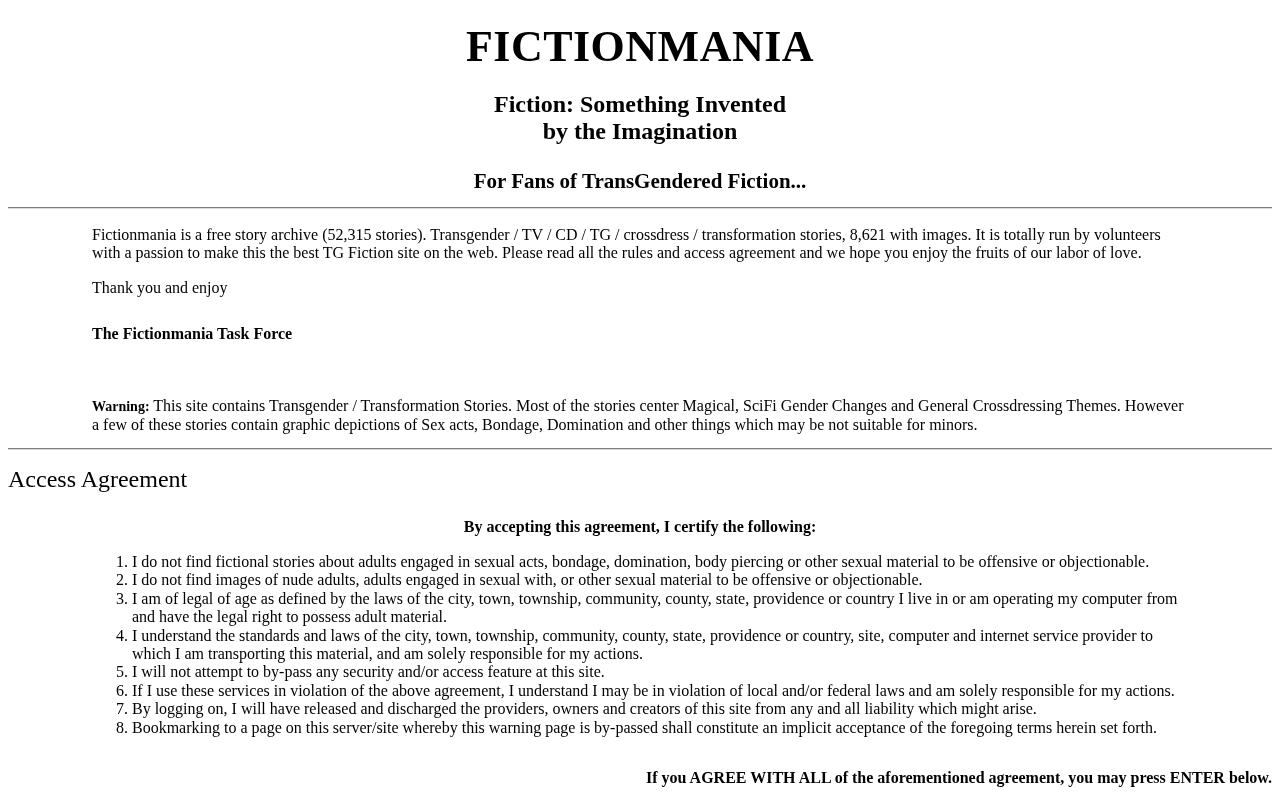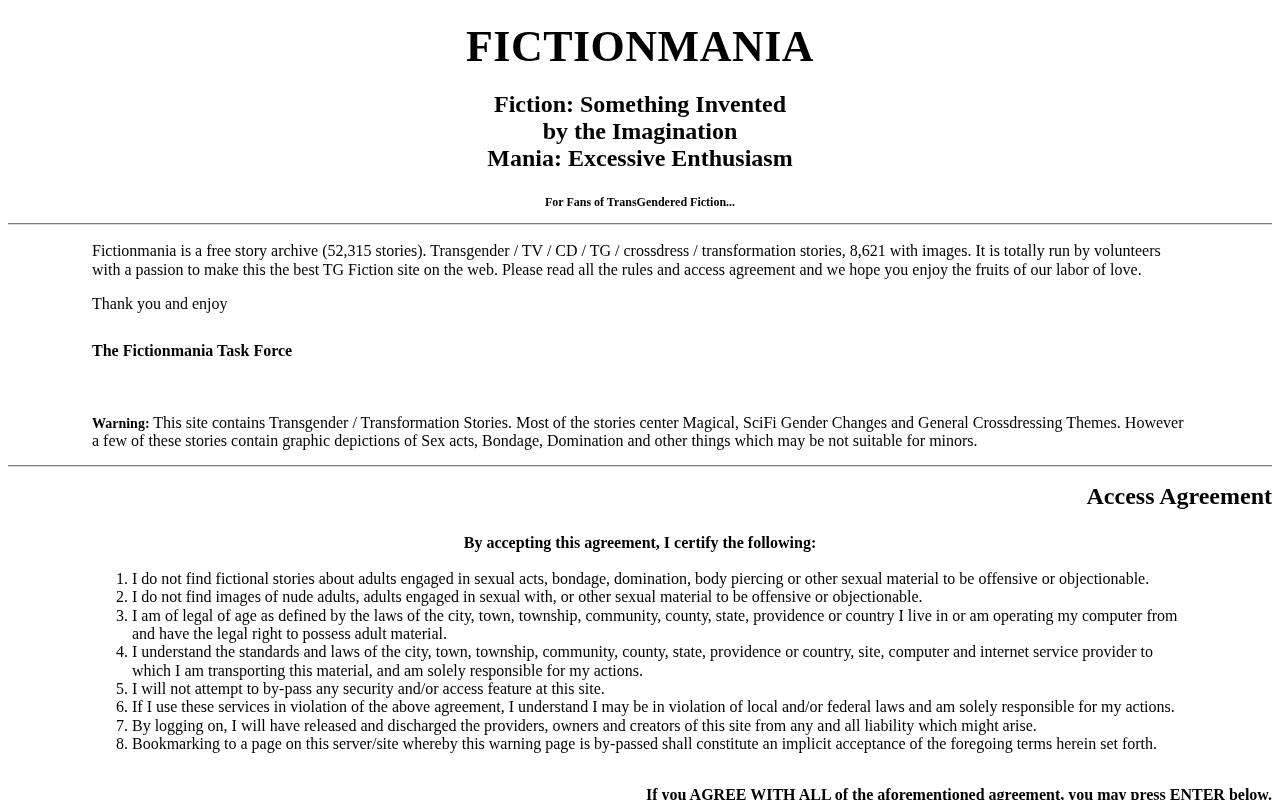--- a/index.html
+++ b/index.html
@@ -22,21 +22,21 @@
   }
   h2.site-subtitle {
     font-size: 24px;
     font-weight: bold;
     margin: 18px 0 12px 0;
     text-align: center;
     line-height: 27px;
   }
   .tagline {
     font-weight: bold;
-    font-size: 12px;
+    font-size: 21px;
     margin: 24px 0 14px 0;
     text-align: center;
   }
   hr.rule {
     border: 0;
     border-top: 1px solid #7d7d7d;
     border-bottom: 1px solid #d9d9d9;
     height: 0;
     margin: 14px 0 0 0;
   }
@@ -46,23 +46,23 @@
   .indented p { margin: 16px 0; }
   p.intro-paragraph { margin-top: 17px; }
   p.signature { font-weight: bold; margin-top: 28px; }
   p.warning-paragraph { margin-top: 54px; margin-bottom: 14px; }
   .warning-label {
     font-weight: bold;
     font-size: 14px;
   }
   h2.agreement-heading {
     font-size: 24px;
-    font-weight: bold;
+    font-weight: normal;
     margin: 16px 0 0 0;
-    text-align: right;
+    text-align: left;
   }
   .certify-intro {
     font-weight: bold;
     margin: 24px 0 0 0;
     text-align: center;
   }
   ol.agreement-list {
     margin: 17px 0 0 0;
     padding-left: 40px;
   }
@@ -77,21 +77,20 @@
   }
 </style>
 </head>
 <body>
 
 <h1 class="site-title">FICTIONMANIA</h1>
 
 <h2 class="site-subtitle">
   <span style="display:block">Fiction: Something Invented</span>
   <span style="display:block">by the Imagination</span>
-  <span style="display:block">Mania: Excessive Enthusiasm</span>
 </h2>
 
 <div class="tagline">For Fans of TransGendered Fiction...</div>
 
 <hr class="rule">
 
 <div class="indented">
   <p class="intro-paragraph">Fictionmania is a free story archive (52,315 stories). Transgender / TV / CD / TG / crossdress / transformation stories, 8,621 with images. It is totally run by volunteers with a passion to make this the best TG Fiction site on the web. Please read all the rules and access agreement and we hope you enjoy the fruits of our labor of love.</p>
 
   <p>Thank you and enjoy</p>

